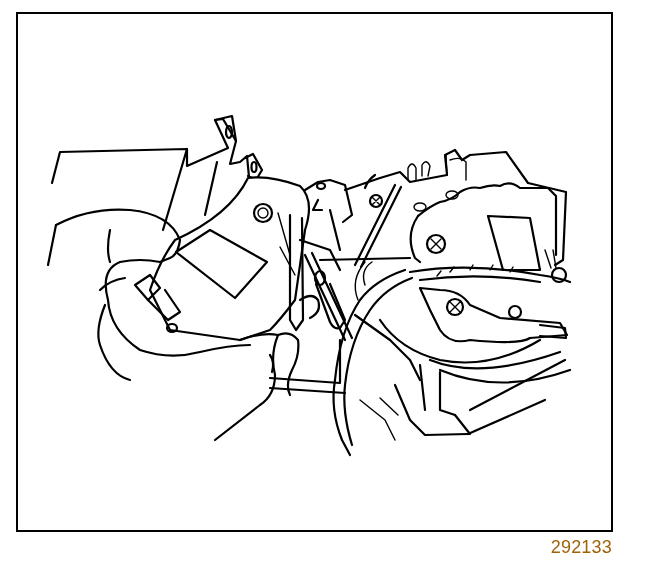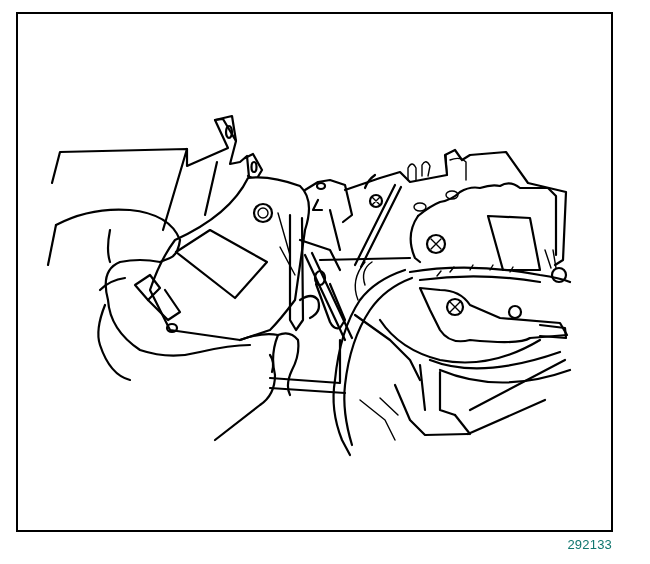--- a/index.html
+++ b/index.html
@@ -1,21 +1,21 @@
 <!DOCTYPE html>
 <html><head>
   <meta charset="utf-8">
   <style>
     html, body { margin:0; padding:0; background:#ffffff; }
     body { width:650px; height:564px; position:relative; overflow:hidden;
            font-family:"Liberation Sans", sans-serif; }
     .frame { position:absolute; left:16px; top:12px; width:593px; height:516px;
              border:2.5px solid #000; box-sizing:content-box; }
     .art { position:absolute; left:0; top:0; width:650px; height:564px; }
-    .caption { position:absolute; right:38px; top:537px; font-size:13px; color:#0f766e;
+    .caption { position:absolute; right:38px; top:537px; font-size:18px; color:#a16207;
                letter-spacing:0.2px; }
     svg path, svg line, svg ellipse, svg circle, svg rect, svg polyline, svg polygon {
       fill:none; stroke:#000; stroke-width:2.2; stroke-linejoin:round; stroke-linecap:round;
     }
     svg .thin { stroke-width:1.4; }
     svg .white { fill:#fff; }
   </style>
 </head>
 <body>
 

